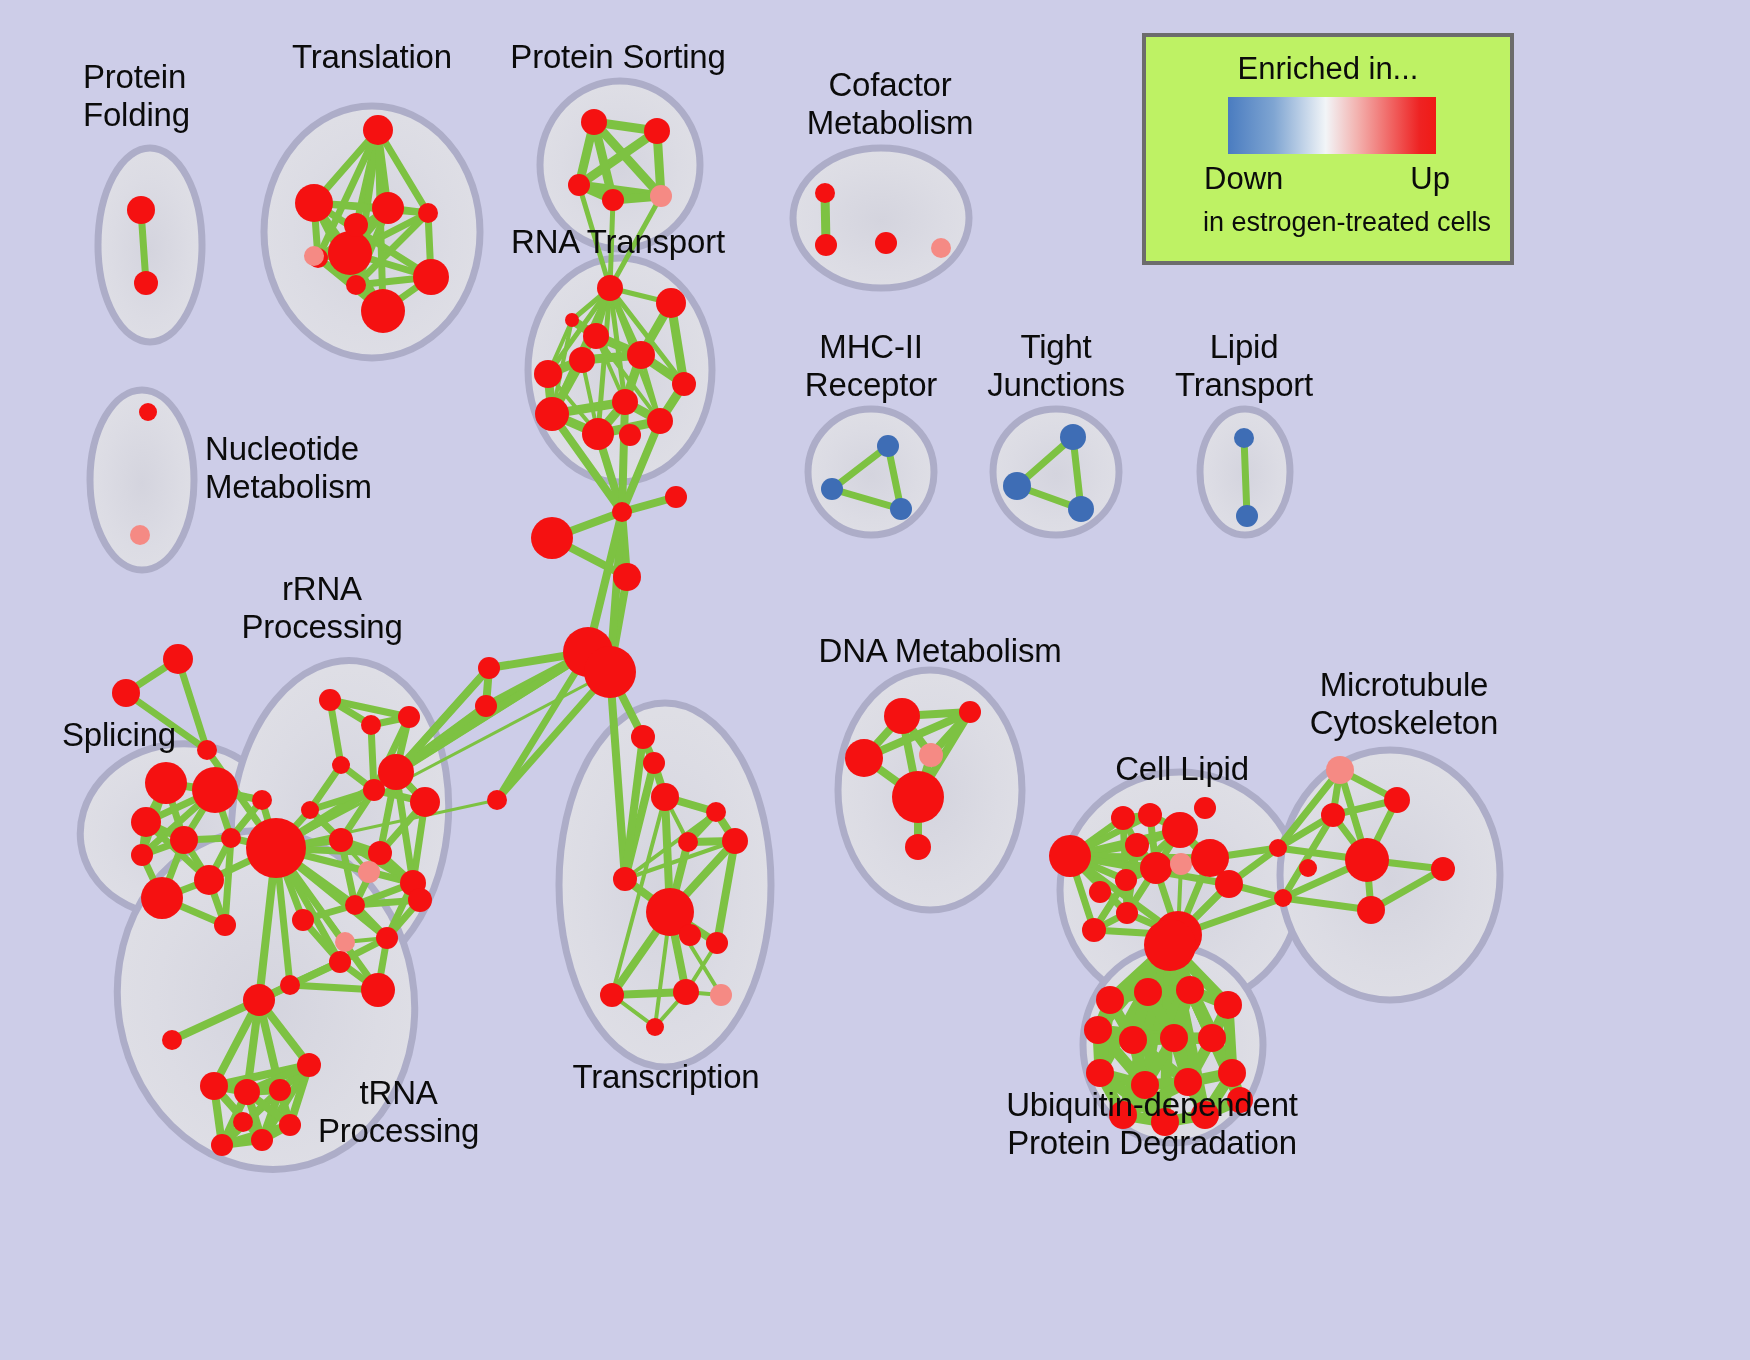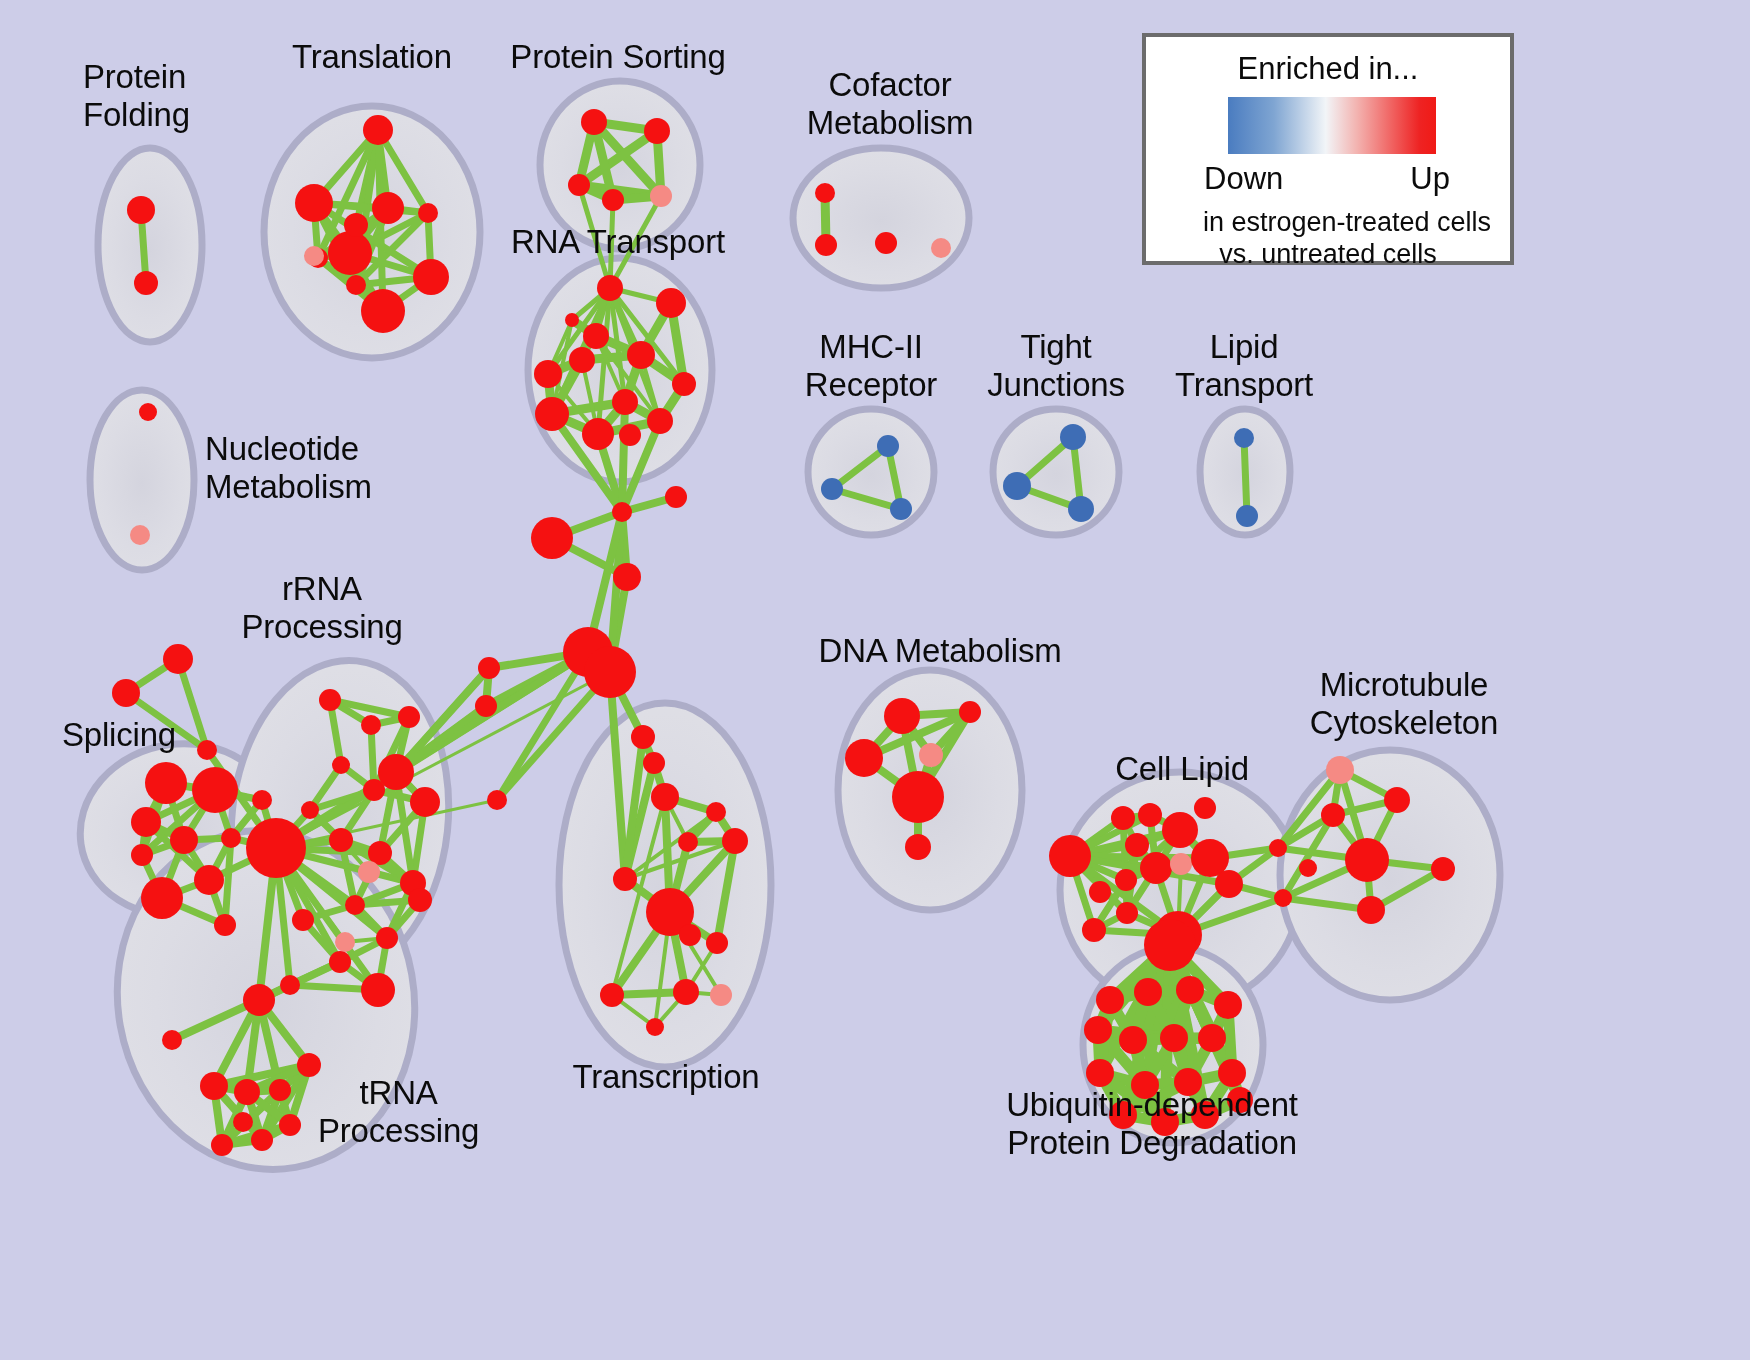--- a/index.html
+++ b/index.html
@@ -25,21 +25,21 @@
     white-space:pre;
     letter-spacing:-0.2px;
   }
   .lbl.ctr{text-align:center;transform:translateX(-50%);}
   .lbl.lft{text-align:left;}
   
   #legend{
     position:absolute;
     left:1142px;top:33px;
     width:372px;height:232px;
-    background:#ffffff;
+    background:#bef264;
     border:4px solid #6c6c6c;
     box-sizing:border-box;
   }
   #legend .ltitle{
     position:absolute;left:0;top:14px;width:100%;
     text-align:center;font-size:31px;color:#0b0b0b;
   }
   #legend .bar{
     position:absolute;left:82px;top:60px;width:208px;height:57px;
     background:linear-gradient(to right,#4a7cc0 0%,#7fa5d2 22%,#f2f5f8 47%,#f3b3b0 62%,#ee2323 92%,#f01a16 100%);
@@ -744,16 +744,15 @@
   <div class="lbl ctr" style="left:666px;top:1058px;">Transcription</div>
   <div class="lbl ctr" style="left:1152px;top:1086px;">Ubiquitin-dependent
 Protein Degradation</div>
 
   <div id="legend">
     <div class="ltitle">Enriched in...</div>
     <div class="bar"></div>
     <div class="down">Down</div>
     <div class="up">Up</div>
     <div class="sub1">in estrogen-treated cells</div>
-    <div class="sub2">vs. untreated cells</div>
   </div>
 
 </div>
 
 </body></html>

